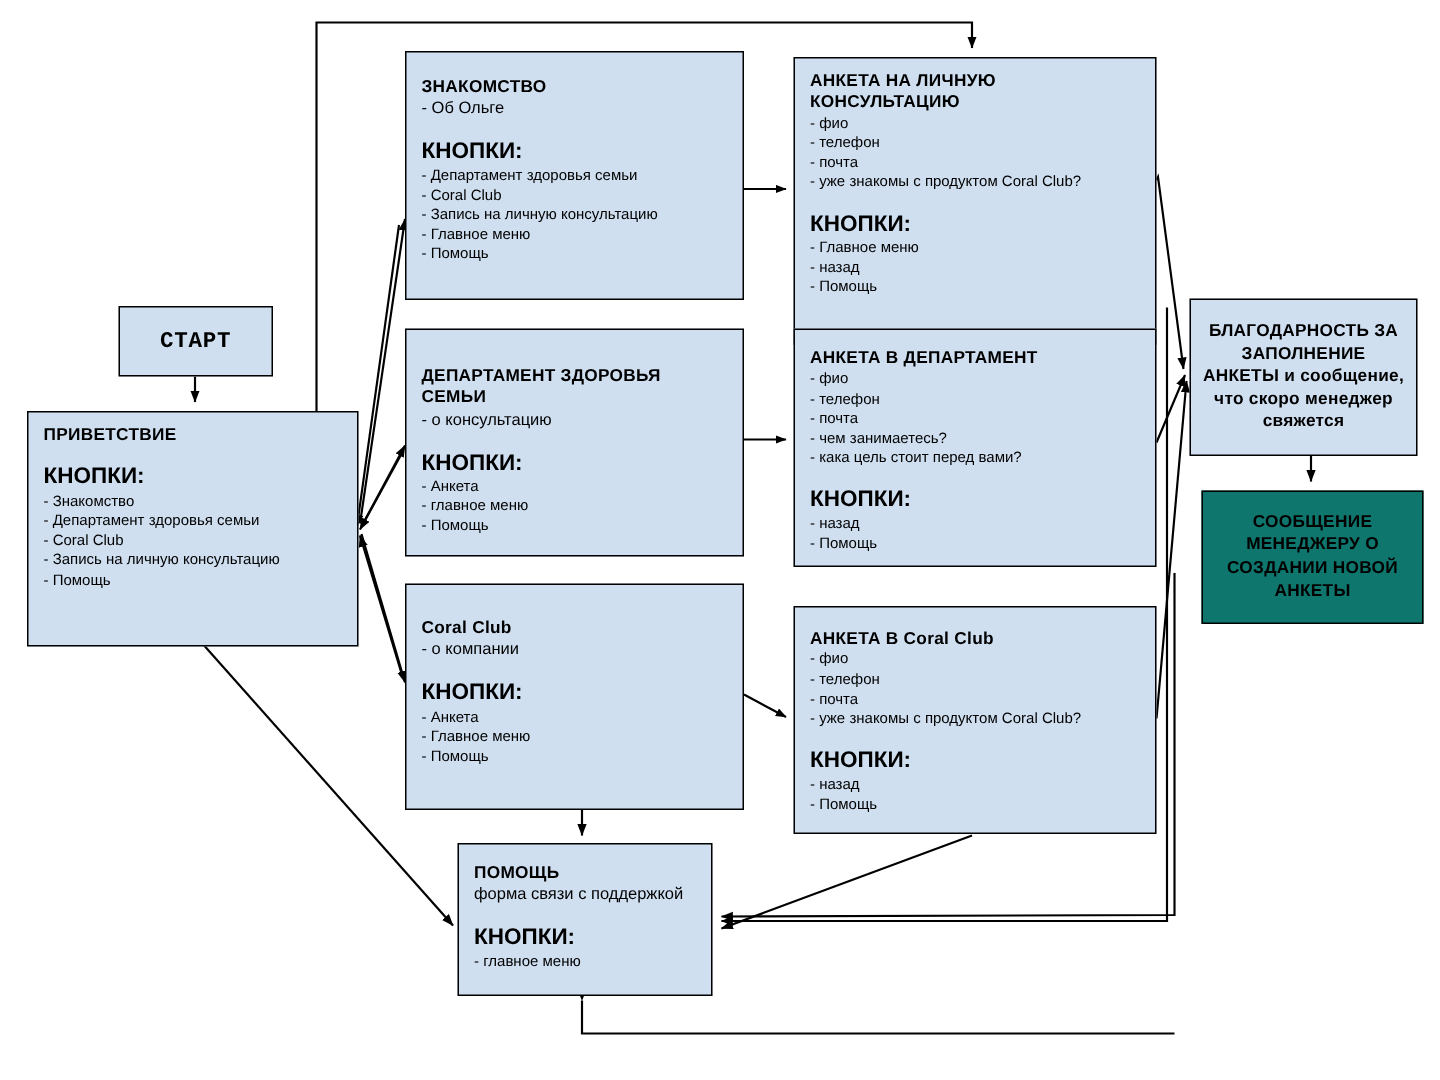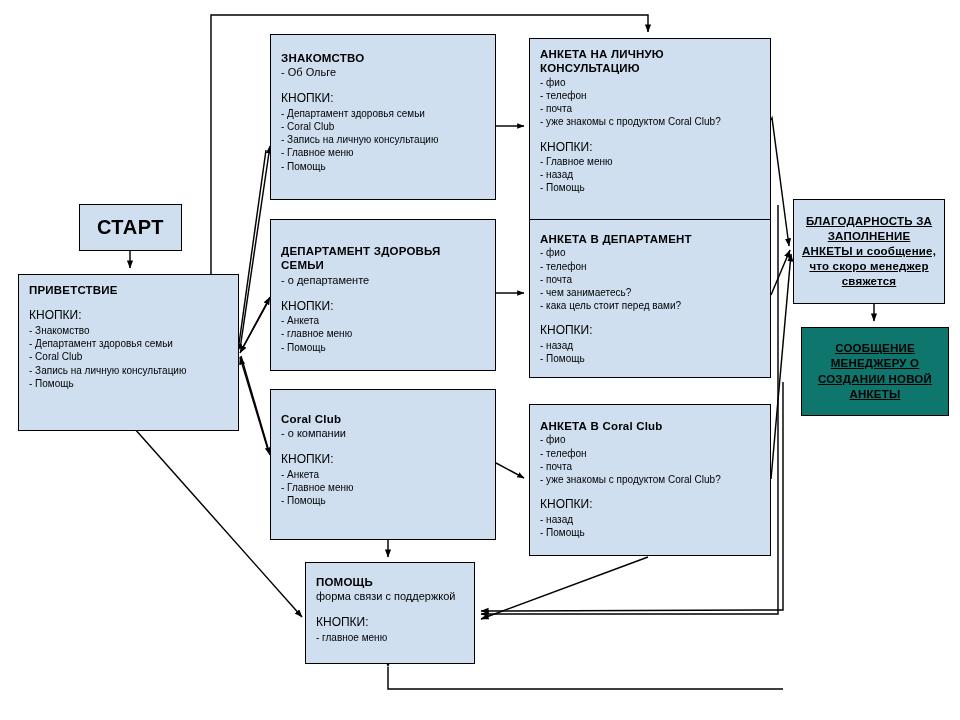--- a/index.html
+++ b/index.html
@@ -7,27 +7,27 @@
        font-family:"Liberation Sans","DejaVu Sans",sans-serif;}
   #stage{position:relative;width:960px;height:720px;}
   svg#wires{position:absolute;left:0;top:0;width:960px;height:720px;pointer-events:none;}
   .node{position:absolute;box-sizing:border-box;border:1.4px solid #000;
         background:#cfdff0;color:#000;}
   .node.red{background:#0f766e;}
   .pad{padding:8px 10px;}
   .ttl{font-weight:bold;font-size:11.5px;line-height:1.25;letter-spacing:.2px;}
   .sub{font-size:11px;line-height:1.35;}
   .blank{height:11px;}
-  .lbl{font-weight:normal;font-size:12px;line-height:1.3;}
+  .lbl{font-weight:bold;font-size:15px;line-height:1.3;}
   ul.items{list-style:none;margin:0;padding:0;}
   ul.items li{font-size:10px;line-height:1.32;white-space:nowrap;}
   .center{display:flex;align-items:center;justify-content:center;
           text-align:center;height:100%;}
-  .center .ttl{font-size:11.5px;line-height:1.32;text-decoration:underline;}
-  .big{font-size:20px;font-weight:bold;letter-spacing:.5px;}
+  .center .ttl{font-size:11.5px;line-height:1.32;}
+  .big{font-size:15px;font-weight:bold;letter-spacing:.5px;font-family:Liberation Mono, monospace;}
   
   #n-start{left:79px;top:204px;width:103px;height:47px;}
   #n-welcome{left:18px;top:274px;width:221px;height:157px;}
   #n-znak{left:270px;top:34px;width:226px;height:166px;}
   #n-dep{left:270px;top:219px;width:226px;height:152px;}
   #n-coral{left:270px;top:389px;width:226px;height:151px;}
   #n-help{left:305px;top:562px;width:170px;height:102px;}
   #n-ankPers{left:529px;top:38px;width:242px;height:192px;}
   #n-ankDep{left:529px;top:219px;width:242px;height:159px;}
   #n-ankCoral{left:529px;top:404px;width:242px;height:152px;}
@@ -126,21 +126,21 @@
         <li>- Запись на личную консультацию</li>
         <li>- Главное меню</li>
         <li>- Помощь</li>
       </ul>
     </div>
   </div>
 
   <div class="node" id="n-dep">
     <div class="pad" style="padding-top:24px;">
       <div class="ttl">ДЕПАРТАМЕНТ ЗДОРОВЬЯ СЕМЬИ</div>
-      <div class="sub">- о департаменте</div>
+      <div class="sub">- о консультацию</div>
       <div class="blank"></div>
       <div class="lbl">КНОПКИ:</div>
       <ul class="items">
         <li>- Анкета</li>
         <li>- главное меню</li>
         <li>- Помощь</li>
       </ul>
     </div>
   </div>
 

